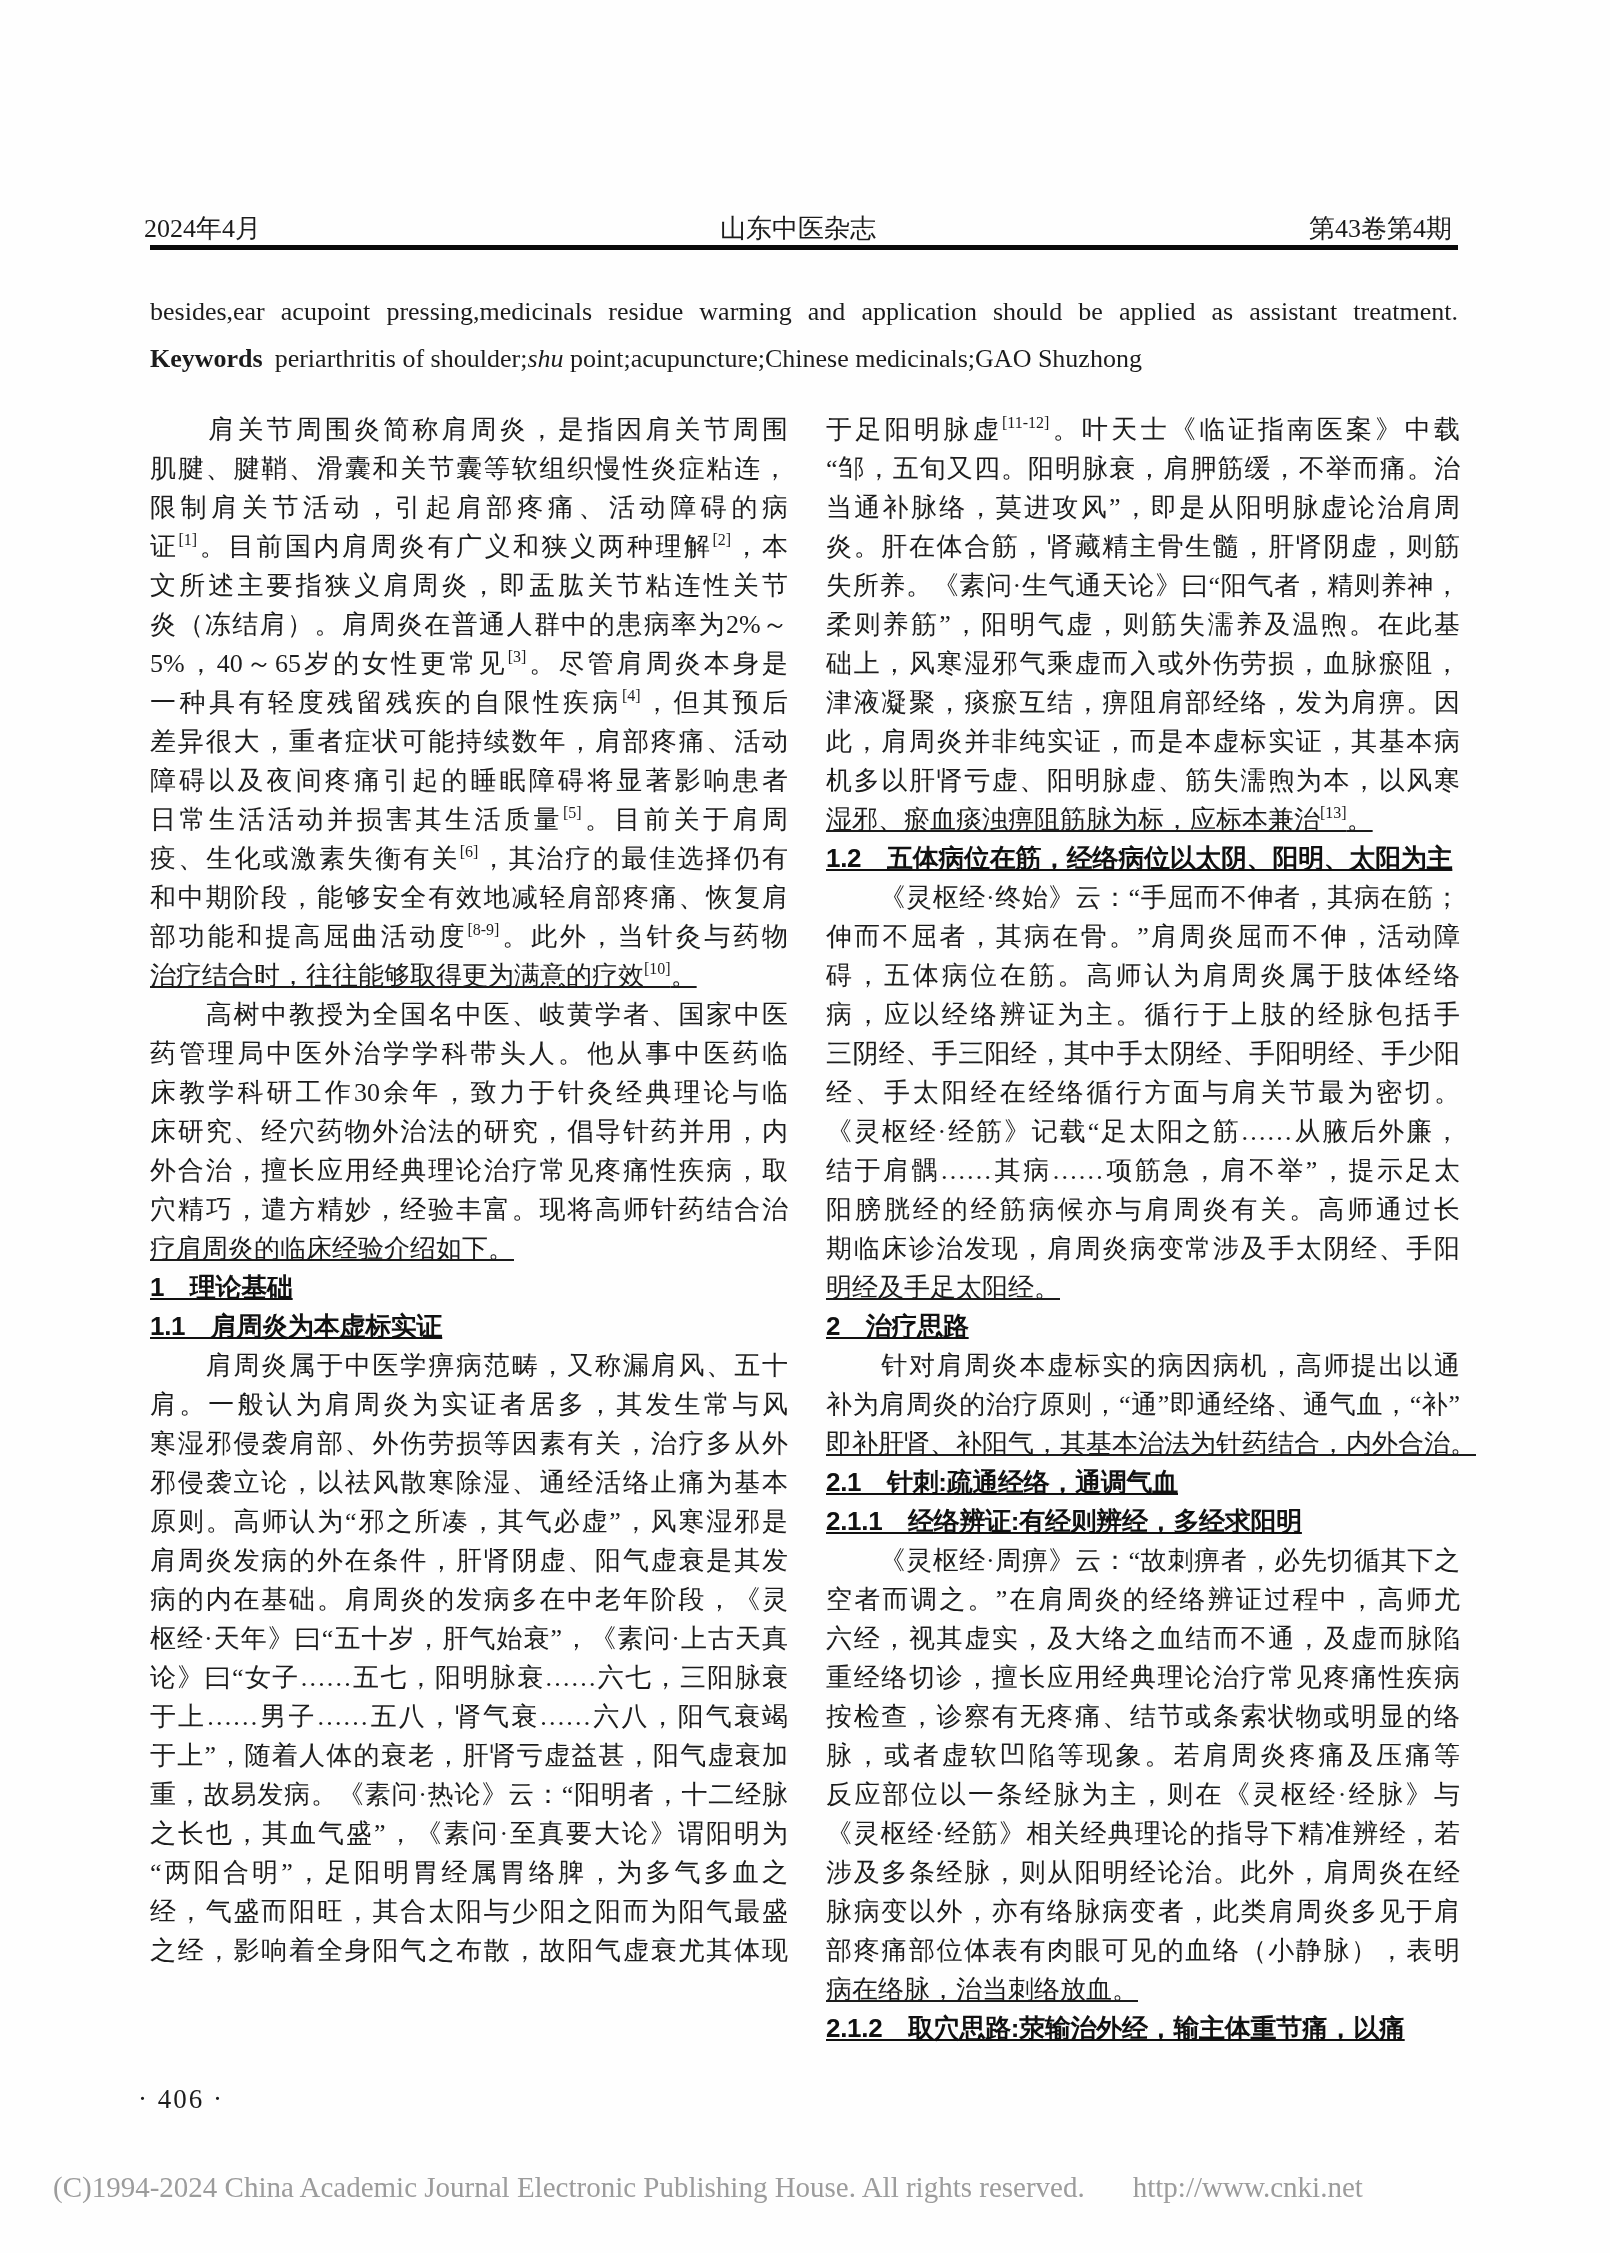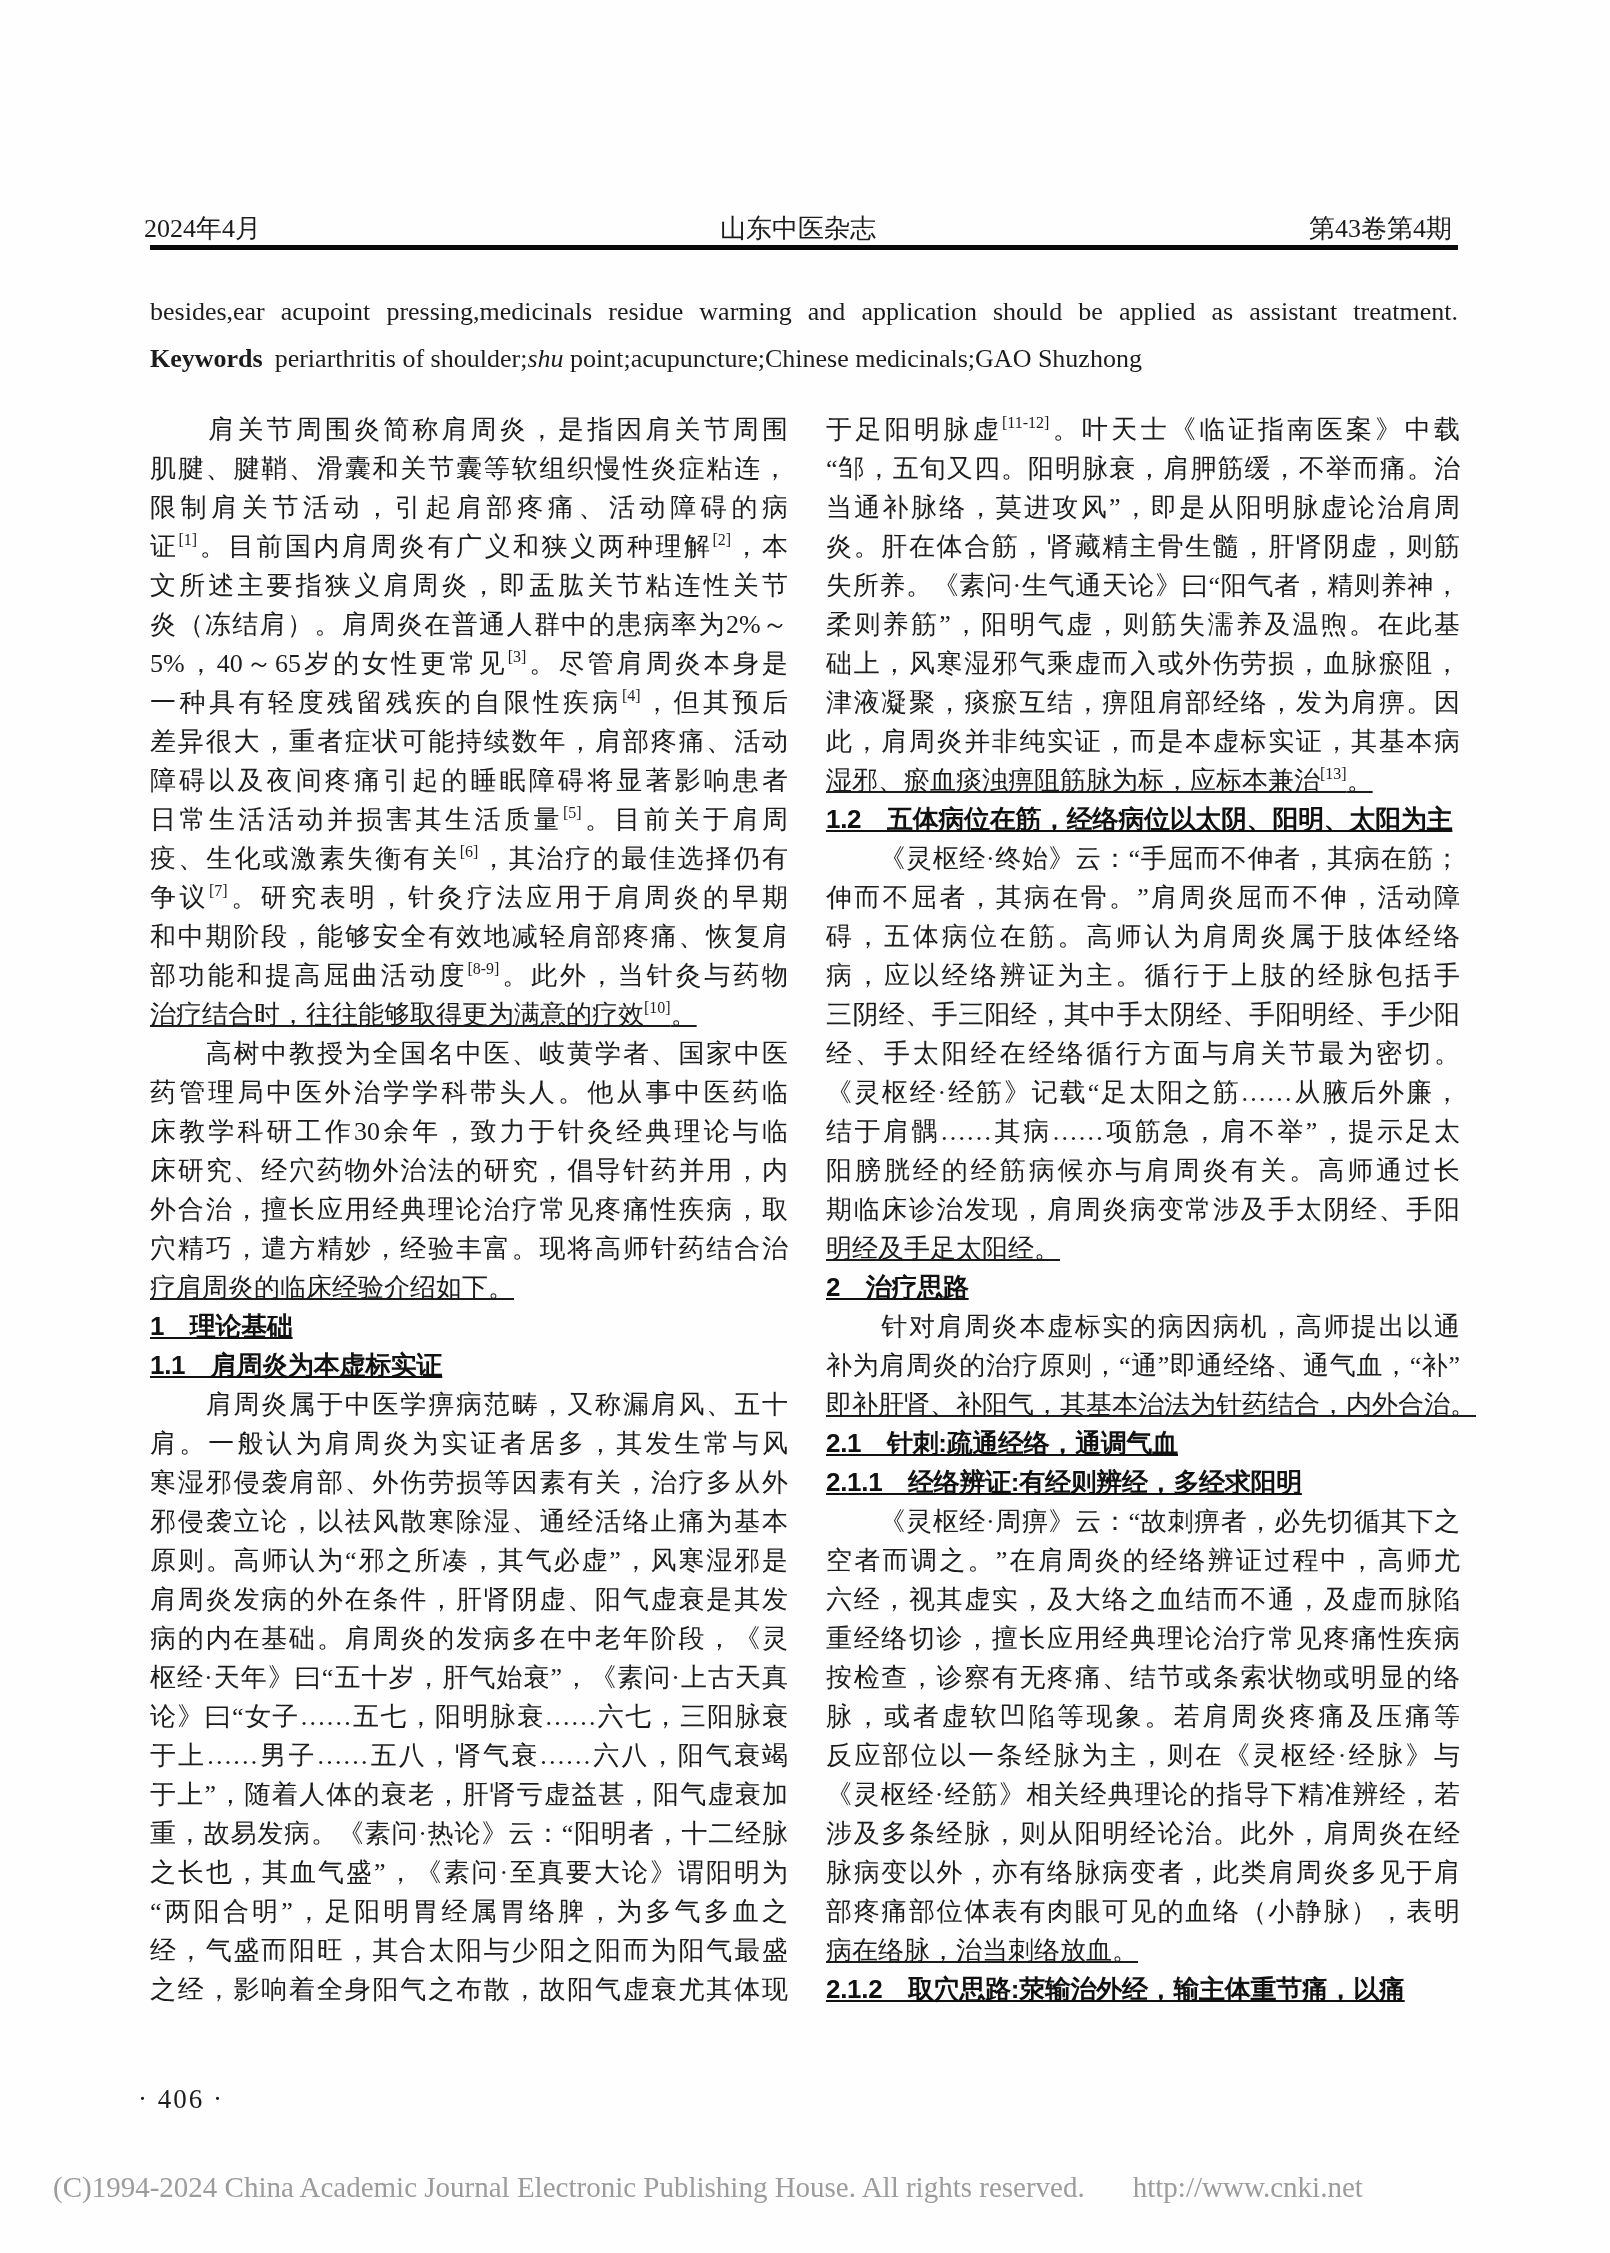--- a/index.html
+++ b/index.html
@@ -95,21 +95,20 @@
         <div class="tline">限制肩关节活动，引起肩部疼痛、活动障碍的病</div>
         <div class="tline">证<sup>[1]</sup>。目前国内肩周炎有广义和狭义两种理解<sup>[2]</sup>，本</div>
         <div class="tline">文所述主要指狭义肩周炎，即盂肱关节粘连性关节</div>
         <div class="tline">炎（冻结肩）。肩周炎在普通人群中的患病率为2%～</div>
         <div class="tline">5%，40～65岁的女性更常见<sup>[3]</sup>。尽管肩周炎本身是</div>
         <div class="tline">一种具有轻度残留残疾的自限性疾病<sup>[4]</sup>，但其预后</div>
         <div class="tline">差异很大，重者症状可能持续数年，肩部疼痛、活动</div>
         <div class="tline">障碍以及夜间疼痛引起的睡眠障碍将显著影响患者</div>
         <div class="tline">日常生活活动并损害其生活质量<sup>[5]</sup>。目前关于肩周</div>
         <div class="tline">疫、生化或激素失衡有关<sup>[6]</sup>，其治疗的最佳选择仍有</div>
-        <div class="tline">争议<sup>[7]</sup>。研究表明，针灸疗法应用于肩周炎的早期</div>
         <div class="tline">和中期阶段，能够安全有效地减轻肩部疼痛、恢复肩</div>
         <div class="tline">部功能和提高屈曲活动度<sup>[8-9]</sup>。此外，当针灸与药物</div>
         <div class="tline end">治疗结合时，往往能够取得更为满意的疗效<sup>[10]</sup>。</div>
         <div class="tline">　　高树中教授为全国名中医、岐黄学者、国家中医</div>
         <div class="tline">药管理局中医外治学学科带头人。他从事中医药临</div>
         <div class="tline">床教学科研工作30余年，致力于针灸经典理论与临</div>
         <div class="tline">床研究、经穴药物外治法的研究，倡导针药并用，内</div>
         <div class="tline">外合治，擅长应用经典理论治疗常见疼痛性疾病，取</div>
         <div class="tline">穴精巧，遣方精妙，经验丰富。现将高师针药结合治</div>
         <div class="tline end">疗肩周炎的临床经验介绍如下。</div>
@@ -135,20 +134,21 @@
     <div class="col-r" id="col-right">
         <div class="tline">于足阳明脉虚<sup>[11-12]</sup>。叶天士《临证指南医案》中载</div>
         <div class="tline">“邹，五旬又四。阳明脉衰，肩胛筋缓，不举而痛。治</div>
         <div class="tline">当通补脉络，莫进攻风”，即是从阳明脉虚论治肩周</div>
         <div class="tline">炎。肝在体合筋，肾藏精主骨生髓，肝肾阴虚，则筋</div>
         <div class="tline">失所养。《素问·生气通天论》曰“阳气者，精则养神，</div>
         <div class="tline">柔则养筋”，阳明气虚，则筋失濡养及温煦。在此基</div>
         <div class="tline">础上，风寒湿邪气乘虚而入或外伤劳损，血脉瘀阻，</div>
         <div class="tline">津液凝聚，痰瘀互结，痹阻肩部经络，发为肩痹。因</div>
         <div class="tline">此，肩周炎并非纯实证，而是本虚标实证，其基本病</div>
+        <div class="tline">机多以肝肾亏虚、阳明脉虚、筋失濡煦为本，以风寒</div>
         <div class="tline end">湿邪、瘀血痰浊痹阻筋脉为标，应标本兼治<sup>[13]</sup>。</div>
         <div class="tline head">1.2　五体病位在筋，经络病位以太阴、阳明、太阳为主</div>
         <div class="tline">　　《灵枢经·终始》云：“手屈而不伸者，其病在筋；</div>
         <div class="tline">伸而不屈者，其病在骨。”肩周炎屈而不伸，活动障</div>
         <div class="tline">碍，五体病位在筋。高师认为肩周炎属于肢体经络</div>
         <div class="tline">病，应以经络辨证为主。循行于上肢的经脉包括手</div>
         <div class="tline">三阴经、手三阳经，其中手太阴经、手阳明经、手少阳</div>
         <div class="tline">经、手太阳经在经络循行方面与肩关节最为密切。</div>
         <div class="tline">《灵枢经·经筋》记载“足太阳之筋……从腋后外廉，</div>
         <div class="tline">结于肩髃……其病……项筋急，肩不举”，提示足太</div>

